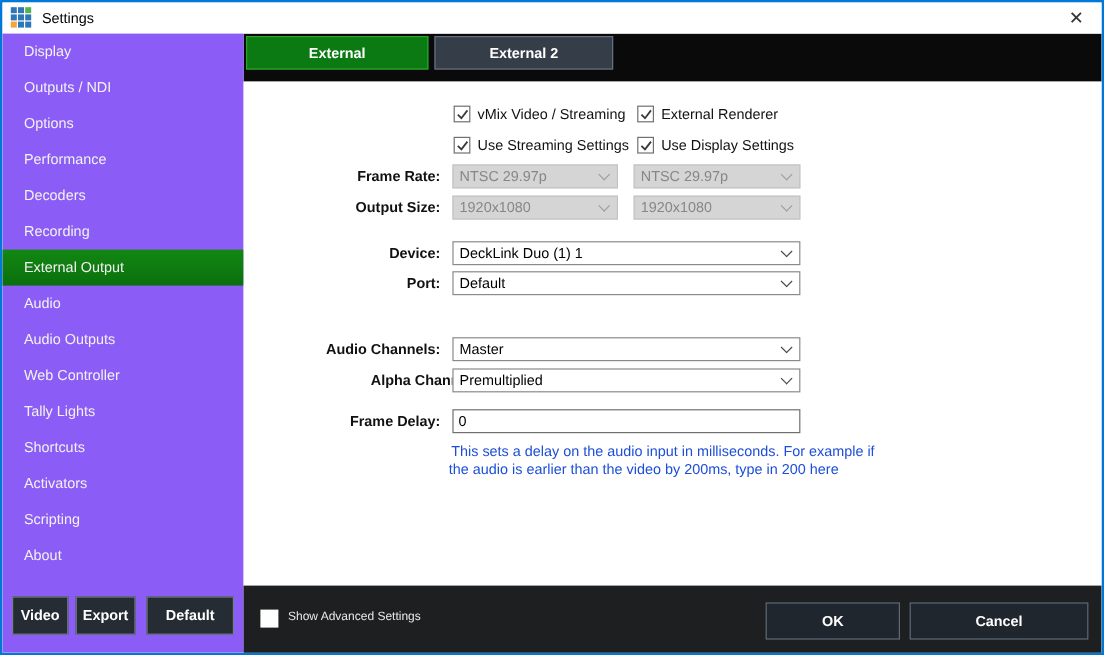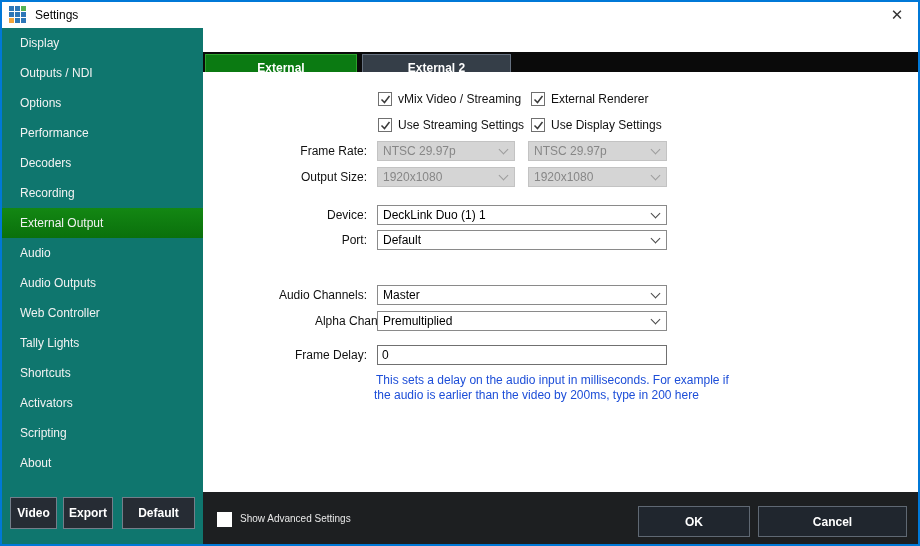--- a/index.html
+++ b/index.html
@@ -18,51 +18,51 @@
   .app-icon span { display:block; }
   .win-title { margin-left:8px; font-size:12px; color:#000; }
   .close-btn { position:absolute; right:6px; top:0; width:30px; height:26px;
     display:flex; align-items:center; justify-content:center;
     font-size:15px; color:#333; cursor:pointer; font-weight:300; }
 
   
   .body-row { display:flex; height:516px; }
 
   
-  .sidebar { width:201px; background:#0f766e; position:relative; flex:none; }
+  .sidebar { width:201px; background:#8b5cf6; position:relative; flex:none; }
   .nav-item { height:30px; line-height:30px; padding-left:18px; color:#f2f2f2;
     font-size:12px; cursor:pointer; }
   .nav-item.selected { background:linear-gradient(#138713,#0a700c); }
   .sidebar-footer { position:absolute; bottom:15px; left:0; width:100%; }
   .side-btn { position:absolute; bottom:0; height:32px; background:#262c34;
     border:1px solid #747e8a; color:#fff; font-weight:bold; font-size:12px;
     display:flex; align-items:center; justify-content:center; cursor:pointer; }
 
   
   .main { flex:1; display:flex; flex-direction:column; }
-  .tabstrip { height:20px; background:#0a0a0a; display:flex; flex:none;margin-top:24px; }
+  .tabstrip { height:40px; background:#0a0a0a; display:flex; flex:none; }
   .tab { margin-top:2px; height:28px; display:flex; align-items:center; justify-content:center;
     color:#fff; font-size:12px; font-weight:bold; cursor:pointer;
     background:#353e48; border:1px solid #667180; }
   .tab.active { background:#0b7a12; border-color:#2da32d; }
   .tab1 { width:152px; margin-left:2px; }
   .tab2 { width:149px; margin-left:5px; }
 
   .content { height:420px; background:#fff; position:relative; flex:none; font-size:12px; color:#111; }
 
   
   .cb { position:absolute; width:14px; height:14px; background:#fff;
     border:1px solid #707070; cursor:pointer; }
   .cb svg { display:none; position:absolute; left:1px; top:1px; }
   .cb.checked svg { display:block; }
   .cb-label { position:absolute; height:14px; line-height:14px; white-space:nowrap; }
 
   
   .row-label { position:absolute; left:0; width:164px; text-align:right;
-    height:20px; line-height:20px; color:#111; }
+    height:20px; line-height:20px; color:#111;font-weight:bold; }
   .dd { position:absolute; height:20px; background:#fff; border:1px solid #8a8a8a;
     display:flex; align-items:center; justify-content:space-between;
     padding:0 7px 0 5px; cursor:pointer; }
   .dd .val { font-size:12px; color:#000; white-space:nowrap; overflow:hidden; }
   .chev { width:7px; height:7px; border-right:1px solid #4a4a4a; border-bottom:1px solid #4a4a4a;
     transform:rotate(45deg); margin-top:-4px; flex:none; }
   .dd.disabled { background:#d5d5d5; border-color:#c3c3c3;gap:40px; }
   .dd.disabled .val { color:#878787; }
   .dd.disabled .chev { border-color:#9d9d9d; }
   .txt-input { position:absolute; height:20px; border:1px solid #707070; background:#fff;

